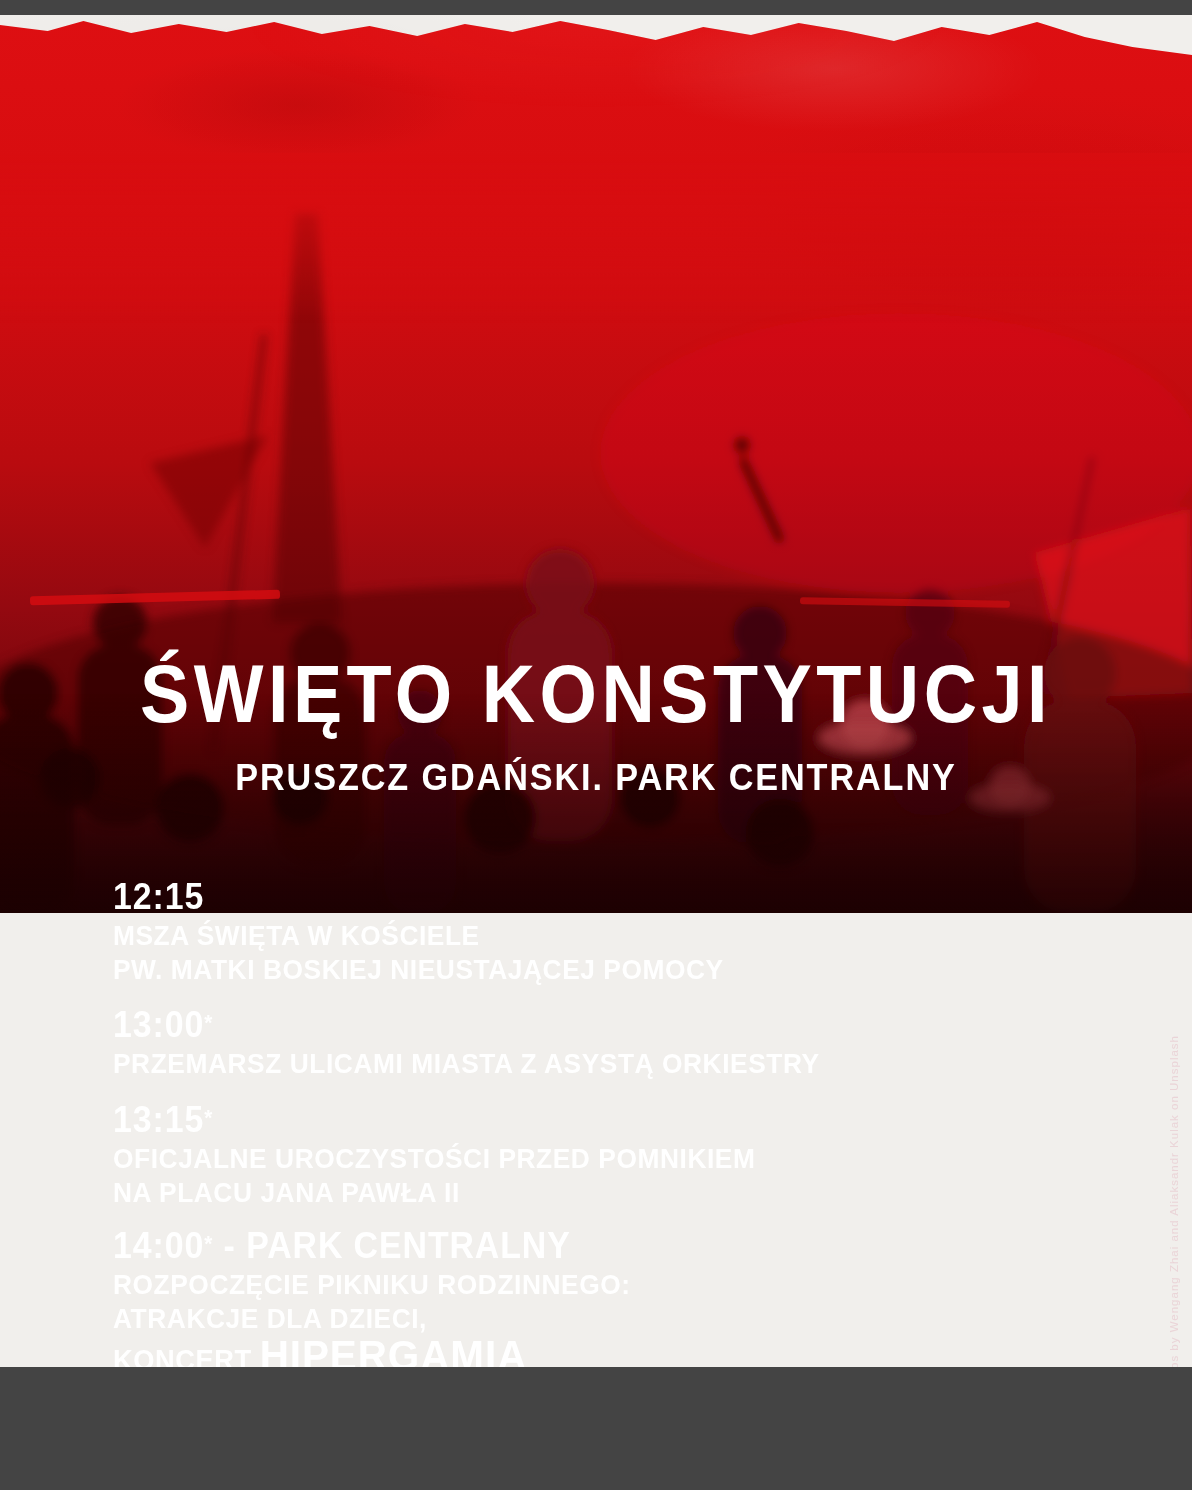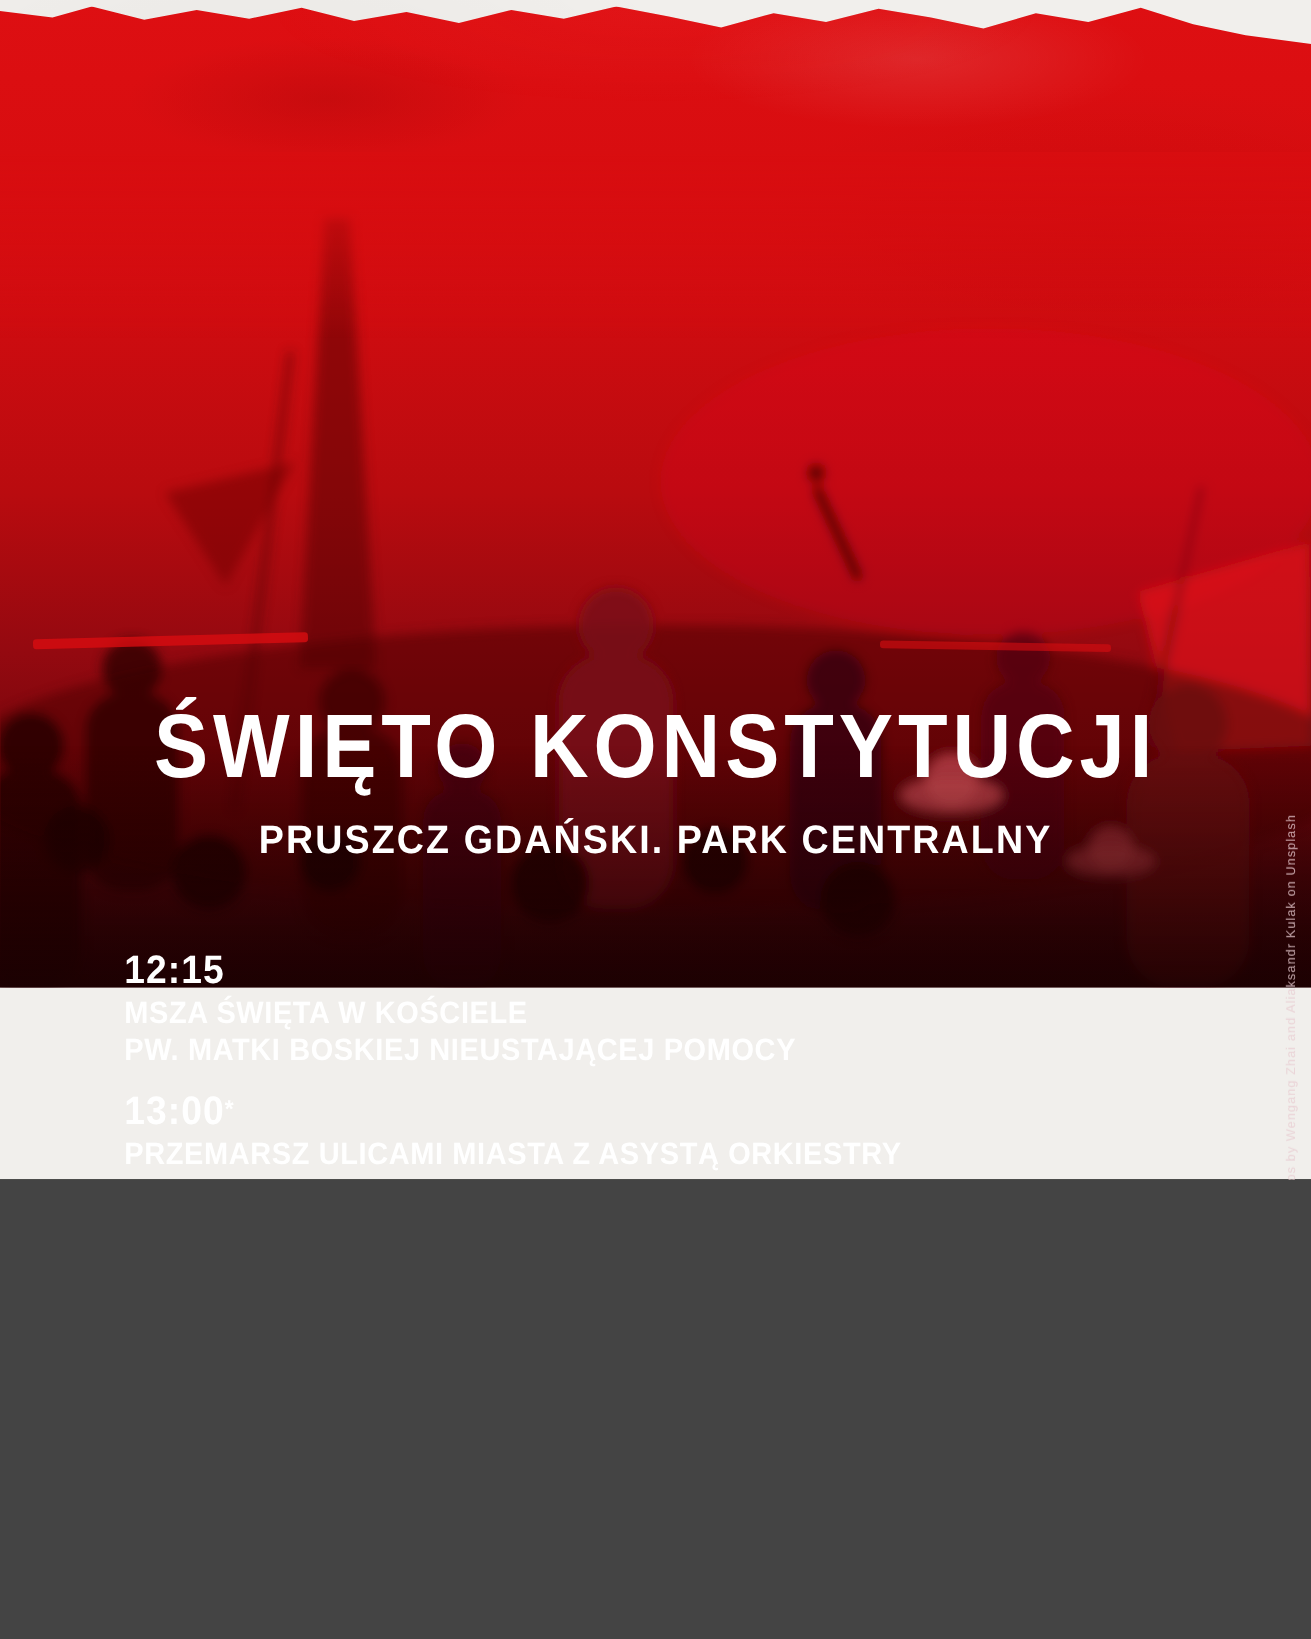--- a/index.html
+++ b/index.html
@@ -1,20 +1,20 @@
 <!DOCTYPE html>
 <html><head>
 <meta charset="utf-8">
 <style>
   * { margin:0; padding:0; box-sizing:border-box; }
   html,body { background:#444; }
   .poster {
     position:relative;
-    width:1192px; height:1072px;
-    margin:0 auto;
+    width:1192px; height:1352px;
+    margin:15px auto;
     overflow:hidden;
     background:
       radial-gradient(600px 300px at 20% 10%, rgba(0,0,0,0.035), transparent 70%),
       radial-gradient(500px 260px at 80% 30%, rgba(0,0,0,0.03), transparent 70%),
       radial-gradient(2px 2px at 30% 40%, rgba(0,0,0,0.06), transparent 100%),
       #f1efec;
     font-family:"Liberation Sans", sans-serif;
   }
   
   .red-band {

